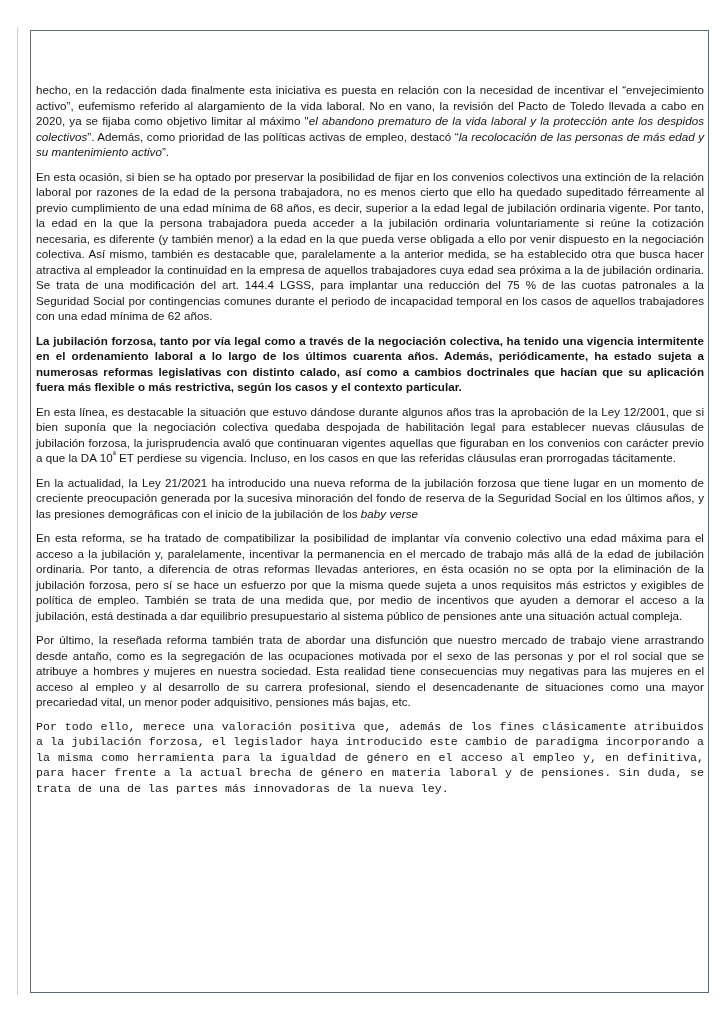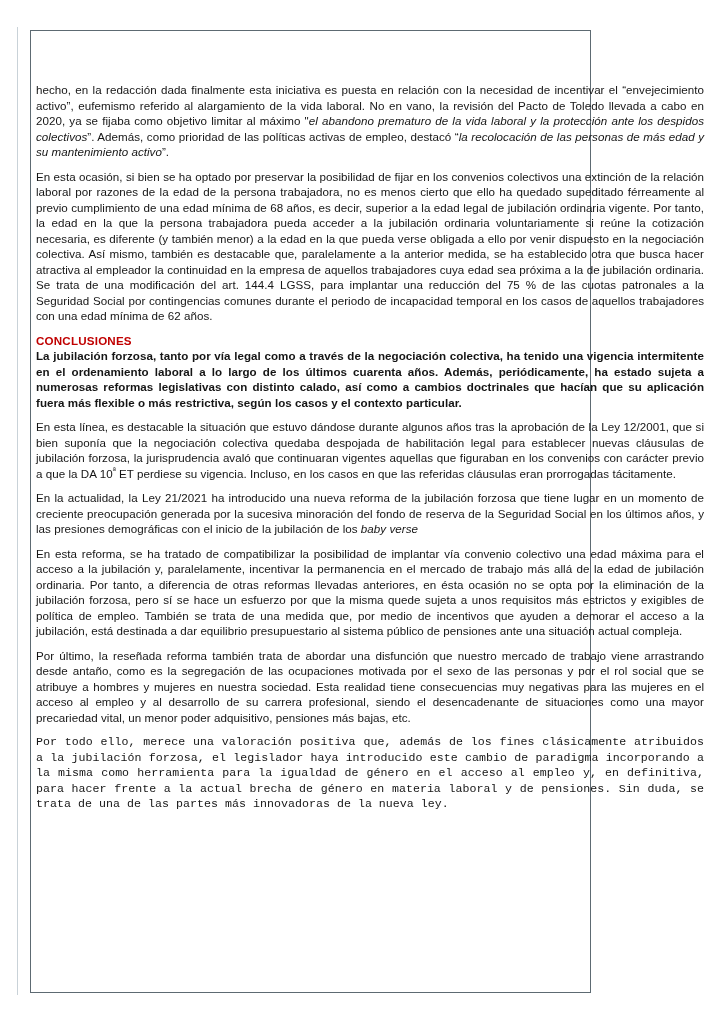--- a/index.html
+++ b/index.html
@@ -22,21 +22,21 @@
     top: 27px;
     width: 1px;
     height: 968px;
     background: #c9d2d8;
   }
 
   .page-frame {
     position: absolute;
     left: 30px;
     top: 30px;
-    width: 561px;
+    width: 679px;
     height: 963px;
     border: 1px solid #5d6a72;
     box-sizing: border-box;
     background: #ffffff;
   }
 
   .content {
     position: absolute;
     left: 5px;
     top: 51px;
@@ -82,21 +82,20 @@
 
 <div class="binding-rule"></div>
 
 <div class="page-frame">
   <div class="content">
 
     <p class="para"><span>hecho, en la redacción dada  finalmente esta iniciativa es puesta en relación con la necesidad de incentivar el “envejecimiento activo”, eufemismo referido al alargamiento de la vida laboral. No en vano, la revisión del Pacto de Toledo llevada a cabo en 2020, ya se fijaba como objetivo limitar al máximo "</span><i>el abandono prematuro de la vida laboral y la protección ante los despidos colectivos</i><span>”. Además, como prioridad de las políticas activas de empleo, destacó “</span><i>la recolocación de las personas de más edad y su mantenimiento activo</i><span>”.</span></p>
 
     <p class="para">En esta ocasión, si bien se ha optado por preservar la posibilidad de fijar en los convenios colectivos una extinción de la relación laboral por razones de la edad de la persona trabajadora, no es menos cierto que ello ha quedado supeditado férreamente al previo cumplimiento de una edad mínima de 68 años, es decir, superior a la edad legal de jubilación ordinaria vigente. Por tanto, la edad en la que la persona trabajadora pueda acceder a la jubilación ordinaria voluntariamente si reúne la cotización necesaria, es diferente (y también menor) a la edad en la que pueda verse obligada a ello por venir dispuesto en la negociación colectiva. Así mismo, también es destacable que, paralelamente a la anterior medida, se ha establecido otra que busca hacer atractiva al empleador la continuidad en la empresa de aquellos trabajadores cuya edad sea próxima a la de jubilación ordinaria. Se trata de una modificación del art. 144.4 LGSS, para implantar una reducción del 75 % de las cuotas patronales a la Seguridad Social por contingencias comunes durante el periodo de incapacidad temporal en los casos de aquellos trabajadores con una edad mínima de 62 años.</p>
 
-    <h2 class="heading-conclusiones">CONCLUSIONES</h2>
 
     <p class="para tight">La jubilación forzosa, tanto por vía legal como a través de la negociación colectiva, ha tenido una vigencia intermitente en el ordenamiento laboral a lo largo de los últimos cuarenta años. Además, periódicamente, ha estado sujeta a numerosas reformas legislativas con distinto calado, así como a cambios doctrinales que hacían que su aplicación fuera más flexible o más restrictiva, según los casos y el contexto particular.</p>
 
     <p class="para"><span>En esta línea, es destacable la situación que estuvo dándose durante algunos años tras la aprobación de la Ley 12/2001, que si bien suponía que la negociación colectiva quedaba despojada de habilitación legal para establecer nuevas cláusulas de jubilación forzosa, la jurisprudencia avaló que continuaran vigentes aquellas que figuraban en los convenios con carácter previo a que la DA 10</span><sup>ª</sup><span> ET perdiese su vigencia. Incluso, en los casos en que las referidas cláusulas eran prorrogadas tácitamente.</span></p>
 
     <p class="para"><span>En la actualidad, la Ley 21/2021 ha introducido una nueva reforma de la jubilación forzosa que tiene lugar en un momento de creciente preocupación generada por la sucesiva minoración del fondo de reserva de la Seguridad Social en los últimos años, y las presiones demográficas con el inicio de la jubilación de los </span><i>baby verse</i></p>
 
     <p class="para">En esta reforma, se ha tratado de compatibilizar la posibilidad de implantar vía convenio colectivo una edad máxima para el acceso a la jubilación y, paralelamente, incentivar la permanencia en el mercado de trabajo más allá de la edad de jubilación ordinaria. Por tanto, a diferencia de otras reformas llevadas anteriores, en ésta ocasión no se opta por la eliminación de la jubilación forzosa, pero sí se hace un esfuerzo por que la misma quede sujeta a unos requisitos más estrictos y exigibles de política de empleo. También se trata de una medida que, por medio de incentivos que ayuden a demorar el acceso a la jubilación, está destinada a dar equilibrio presupuestario al sistema público de pensiones ante una situación actual compleja.</p>
 
     <p class="para">Por último, la reseñada reforma también trata de abordar una disfunción que nuestro mercado de trabajo viene arrastrando desde antaño, como es la segregación de las ocupaciones motivada por el sexo de las personas y por el rol social que se atribuye a hombres y mujeres en nuestra sociedad. Esta realidad tiene consecuencias muy negativas para las mujeres en el acceso al empleo y al desarrollo de su carrera profesional, siendo el desencadenante de situaciones como una mayor precariedad vital, un menor poder adquisitivo, pensiones más bajas, etc.</p>

